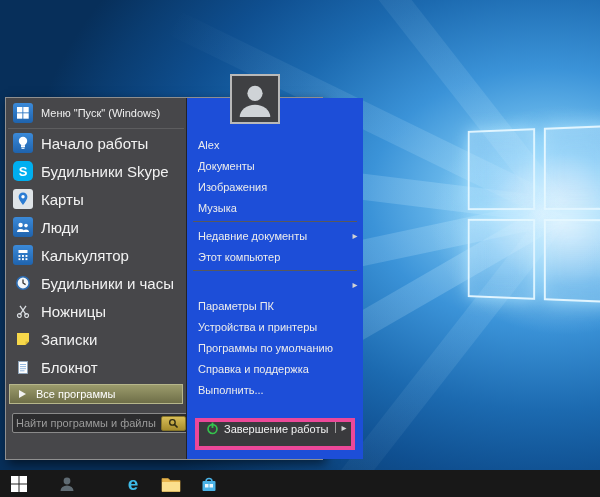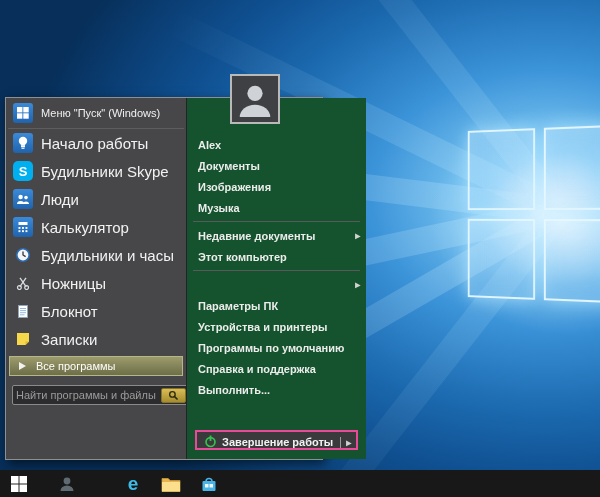--- a/index.html
+++ b/index.html
@@ -49,31 +49,31 @@
   .search-row{height:28px;display:flex;align-items:center;padding:3px 6px 5px 6px;}
   .search-box{flex:1;display:flex;align-items:center;background:#2c2c2e;
     border:1px solid #8a8a8a;border-radius:2px;height:20px;box-sizing:border-box;}
   .search-box input{flex:1;min-width:0;background:transparent;border:none;outline:none;
     color:#c0c0c0;font-size:11px;padding:0 3px;font-family:inherit;}
   .search-box input::placeholder{color:#9b9b9b;}
   .search-btn{width:25px;height:15px;margin-right:2px;border:1px solid #857428;border-radius:2px;
     background:linear-gradient(#d8bd57,#a78d2d);display:flex;align-items:center;justify-content:center;
     cursor:pointer;padding:0;}
 
-  .right-col{flex:1;position:relative;background:#14532d;border-left:1px solid #232325;
-    display:flex;flex-direction:column;padding-top:36px;box-sizing:border-box;font-weight:bold;}
+  .right-col{flex:1;position:relative;background:#1d4ed8;border-left:1px solid #232325;
+    display:flex;flex-direction:column;padding-top:36px;box-sizing:border-box;}
   .avatar{position:absolute;top:-24px;left:43px;width:46px;height:46px;box-sizing:content-box;
     background:#3f4043;border:2px solid #b9b9b9;display:flex;align-items:center;justify-content:center;z-index:3;}
   .ri{height:21px;display:flex;align-items:center;padding:0 6px 0 11px;cursor:pointer;}
   .ri .txt{color:#ececec;font-size:11px;white-space:nowrap;}
   .ri .arr{margin-left:auto;color:#d2d2d2;font-size:10px;line-height:1;}
   .sep-r{border-top:1px solid #59595b;margin:3px 6px;}
   .shutdown-row{margin-top:auto;margin-bottom:9px;padding:0 8px;display:flex;}
-  .shutdown-btn{display:flex;align-items:flex-end;height:20px;background:#3a3a3d;
-    border:2px solid #ec4899;box-sizing:border-box;cursor:pointer;}
+  .shutdown-btn{display:flex;align-items:flex-start;height:32px;background:#3a3a3d;
+    border:4px solid #ec4899;box-sizing:border-box;cursor:pointer;}
   .sd-main{display:flex;align-items:center;gap:5px;padding:0 7px;}
   .sd-lbl{color:#f2f2f2;font-size:11px;white-space:nowrap;}
   .sd-arrow{width:15px;border-left:1px solid #9c9c9c;display:flex;align-items:center;
     justify-content:center;color:#d2d2d2;font-size:10px;}
 
   
   .taskbar{position:absolute;left:0;bottom:0;width:600px;height:27px;background:#181818;
     display:flex;align-items:center;z-index:6;}
   .tb-btn{width:38px;height:27px;display:flex;align-items:center;justify-content:center;
     cursor:pointer;flex:0 0 auto;}
@@ -128,20 +128,29 @@
         <span class="lbl">Начало работы</span>
       </div>
 
       <div class="mi">
         <span class="tile t-skype">
             <span>S</span>
           </span>
         <span class="lbl">Будильники Skype</span>
       </div>
 
+      <div class="mi">
+        <span class="tile t-light">
+          <svg width="12" height="14" viewBox="0 0 12 14">
+              <path d="M6 13 C3.2 9.2 1.6 7 1.6 4.8 A4.4 4.4 0 1 1 10.4 4.8 C10.4 7 8.8 9.2 6 13 Z" fill="#2b7cd3"></path>
+              <circle cx="6" cy="4.8" r="1.7" fill="#fff"></circle>
+            </svg>
+        </span>
+        <span class="lbl">Карты</span>
+      </div>
 
       <div class="mi">
         <span class="tile t-blue">
           <svg width="14" height="13" viewBox="0 0 14 13" fill="#fff">
               <circle cx="4.6" cy="4" r="2.2"></circle>
               <path d="M1 11 a3.6 3.1 0 0 1 7.2 0 z"></path>
               <circle cx="10" cy="4.6" r="1.8"></circle>
               <path d="M7 11 a3 2.6 0 0 1 6 0 z"></path>
             </svg>
         </span>
@@ -182,42 +191,42 @@
               </g>
               <circle cx="3.4" cy="11.6" r="1.9" fill="none" stroke="#d9dde1" stroke-width="1.2"></circle>
               <circle cx="10.6" cy="11.6" r="1.9" fill="none" stroke="#d9dde1" stroke-width="1.2"></circle>
             </svg>
         </span>
         <span class="lbl">Ножницы</span>
       </div>
 
 
       <div class="mi">
+        <span class="tile t-sticky">
+          <svg width="14" height="14" viewBox="0 0 14 14">
+              <path d="M1 1 h12 v8.5 l-3.5 3.5 h-8.5 z" fill="#f7d84a"></path>
+              <path d="M13 9.5 l-3.5 3.5 v-3.5 z" fill="#d9b832"></path>
+            </svg>
+        </span>
+        <span class="lbl">Записки</span>
+      </div>
+
+      <div class="mi">
         <span class="tile t-none">
           <svg width="14" height="15" viewBox="0 0 14 15">
               <rect x="2.5" y="1.5" width="9" height="12" fill="#fff" stroke="#8fa6bc" stroke-width="0.9"></rect>
               <g stroke="#7aa7d9" stroke-width="0.8">
                 <line x1="4" y1="4.5" x2="10" y2="4.5"></line>
                 <line x1="4" y1="6.6" x2="10" y2="6.6"></line>
                 <line x1="4" y1="8.7" x2="10" y2="8.7"></line>
                 <line x1="4" y1="10.8" x2="8.5" y2="10.8"></line>
               </g>
             </svg>
         </span>
         <span class="lbl">Блокнот</span>
-      </div>
-
-      <div class="mi">
-        <span class="tile t-sticky">
-          <svg width="14" height="14" viewBox="0 0 14 14">
-              <path d="M1 1 h12 v8.5 l-3.5 3.5 h-8.5 z" fill="#f7d84a"></path>
-              <path d="M13 9.5 l-3.5 3.5 v-3.5 z" fill="#d9b832"></path>
-            </svg>
-        </span>
-        <span class="lbl">Записки</span>
       </div>
 
       <div class="all-programs">
         <span class="tile t-none" style="width:14px;height:14px;">
           <svg width="12" height="12" viewBox="0 0 12 12">
               <path d="M3 2 l7 4 -7 4 z" fill="#f2f2f2"></path>
             </svg>
         </span>
         <span class="ap-lbl">Все программы</span>
       </div>

